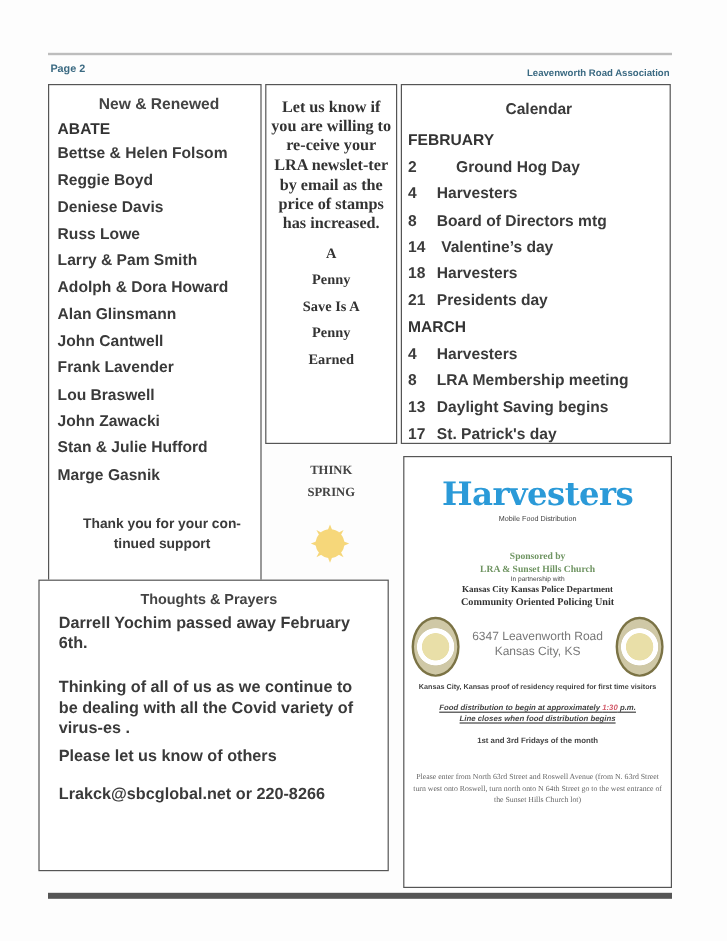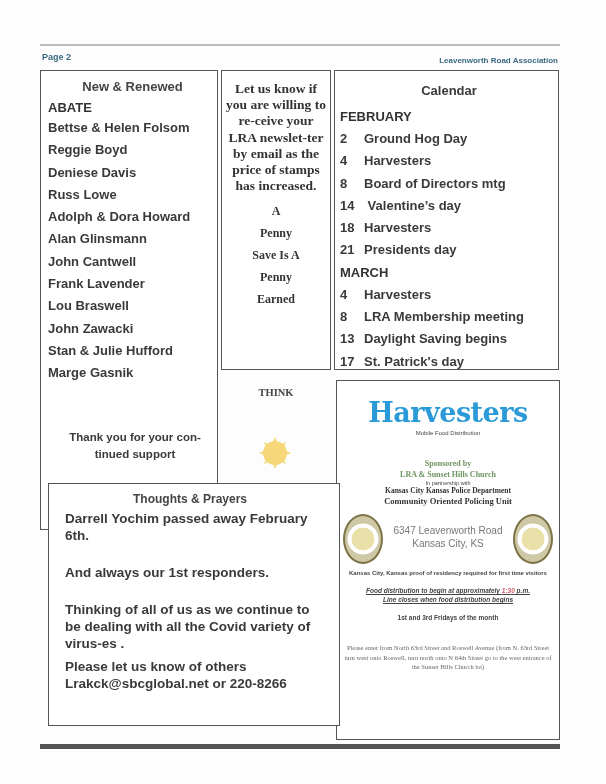--- a/index.html
+++ b/index.html
@@ -44,40 +44,41 @@
   #harv .copu { font-family: "Liberation Serif", serif; font-weight: bold; font-size: 8.5px; color: #333; }
   #harv .addr { font-family: "Liberation Sans", sans-serif; font-size: 10px; color: #777; margin-top: 18px; line-height: 13px; }
   #harv .proof { font-size: 6px; font-weight: bold; color: #444; margin-top: 20px; }
   #harv .dist { font-size: 6.5px; font-style: italic; font-weight: bold; text-decoration: underline; color: #444; margin-top: 10px; line-height: 9px; }
   #harv .dist .red { color: #d35a6a; }
   #harv .fri { font-size: 6.5px; font-weight: bold; color: #444; margin-top: 10px; }
   #harv .enter { font-family: "Liberation Serif", serif; font-size: 6.5px; color: #666; margin-top: 22px; line-height: 9.5px; padding: 0 6px; }
   .seal { width: 36px; height: 46px; border-radius: 50%; border: 2px solid #7b7345; background: radial-gradient(circle, #e9dfa8 0 38%, #fff 40% 52%, #cfc8a6 54%); position: absolute; top: 133px; }
 
   
-  #tp { left: 48px; top: 483px; width: 292px; height: 243px; padding: 8px 24px 0 16px; }
+  #tp { left: 32px; top: 483px; width: 292px; height: 243px; padding: 8px 24px 0 16px; }
   #tp .title { text-align: center; font-weight: bold; font-size: 12px; color: #444; margin-bottom: 4px; }
   #tp p { margin: 0; font-weight: bold; font-size: 13.5px; line-height: 17px; color: #3a3a3a; }
   .bottombar { left: 40px; top: 744px; width: 520px; height: 5px; background: #555; }
 </style>
 </head>
 <body>
 
 <div class="abs topline"></div>
 <div class="abs page-num">Page 2</div>
 <div class="abs assoc">Leavenworth Road Association</div>
 
 <div id="nr" class="abs box">
   <div class="title">New &amp; Renewed</div>
   <div class="head">ABATE</div>
   <div id="names">
       <div class="name">Bettse &amp; Helen Folsom</div>
       <div class="name">Reggie Boyd</div>
       <div class="name">Deniese Davis</div>
       <div class="name">Russ Lowe</div>
+      <div class="name">Larry &amp; Pam Smith</div>
       <div class="name">Adolph &amp; Dora Howard</div>
       <div class="name">Alan Glinsmann</div>
       <div class="name">John Cantwell</div>
       <div class="name">Frank Lavender</div>
       <div class="name">Lou Braswell</div>
       <div class="name">John Zawacki</div>
       <div class="name">Stan &amp; Julie Hufford</div>
       <div class="name">Marge Gasnik</div>
     </div>
   <div class="thanks">Thank you for your con-tinued support</div>
@@ -88,20 +89,21 @@
   <div class="penny" id="penny">
       <div>A</div>
       <div>Penny</div>
       <div>Save Is A</div>
       <div>Penny</div>
       <div>Earned</div>
     </div>
 </div>
 <div class="abs think">
   <div>THINK</div>
+  <div>SPRING</div>
 </div>
 <svg class="abs sun" viewBox="0 0 34 34">
   <g fill="#f6d77a">
     <circle cx="17" cy="17" r="12"></circle>
     <polygon points="17,1 19,6 15,6"></polygon>
       <polygon points="17,33 19,28 15,28"></polygon>
     <polygon points="1,17 6,15 6,19"></polygon>
       <polygon points="33,17 28,15 28,19"></polygon>
     <polygon points="5.7,5.7 10,8 8,10"></polygon>
       <polygon points="28.3,28.3 24,26 26,24"></polygon>
@@ -109,21 +111,21 @@
       <polygon points="5.7,28.3 8,24 10,26"></polygon>
   </g>
 </svg>
 
 <div id="cal" class="abs box">
   <div class="title">Calendar</div>
   <div id="calbody">
       <div class="month">FEBRUARY</div>
       <div class="ev">
         <span class="d">2</span>
-        <span style="white-space: pre;">Ground Hog Day</span>
+        <span style="white-space: pre; margin-left: 16px;">Ground Hog Day</span>
       </div>
       <div class="ev">
         <span class="d">4</span>
         <span style="white-space: pre;">Harvesters</span>
       </div>
       <div class="ev">
         <span class="d">8</span>
         <span style="white-space: pre;">Board of Directors mtg</span>
       </div>
       <div class="ev">
@@ -177,19 +179,18 @@
     <span>Food distribution to begin at approximately </span><span class="red">1:30</span><span> p.m.</span><br>
     <span>Line closes when food distribution begins</span>
   </div>
   <div class="fri">1st and 3rd Fridays of the month</div>
   <div class="enter">Please enter from North 63rd Street and Roswell Avenue (from N. 63rd Street turn west onto Roswell, turn north onto N 64th Street go to the west entrance of the Sunset Hills Church lot)</div>
 </div>
 
 <div id="tp" class="abs box">
   <div class="title">Thoughts &amp; Prayers</div>
   <p>Darrell Yochim passed away  February 6th.</p>
-  <p style="margin-top:20px">And always our 1st responders.</p>
   <p style="margin-top:20px">Thinking of all of us as we continue to be dealing with all the Covid variety of virus-es .</p>
   <p style="margin-top:6px">Please let us know of others</p>
-  <p style="margin-top:0">Lrakck@sbcglobal.net or 220-8266</p>
+  <p style="margin-top:15px">Lrakck@sbcglobal.net or 220-8266</p>
 </div>
 
 <div class="abs bottombar"></div>
 
 </body></html>

